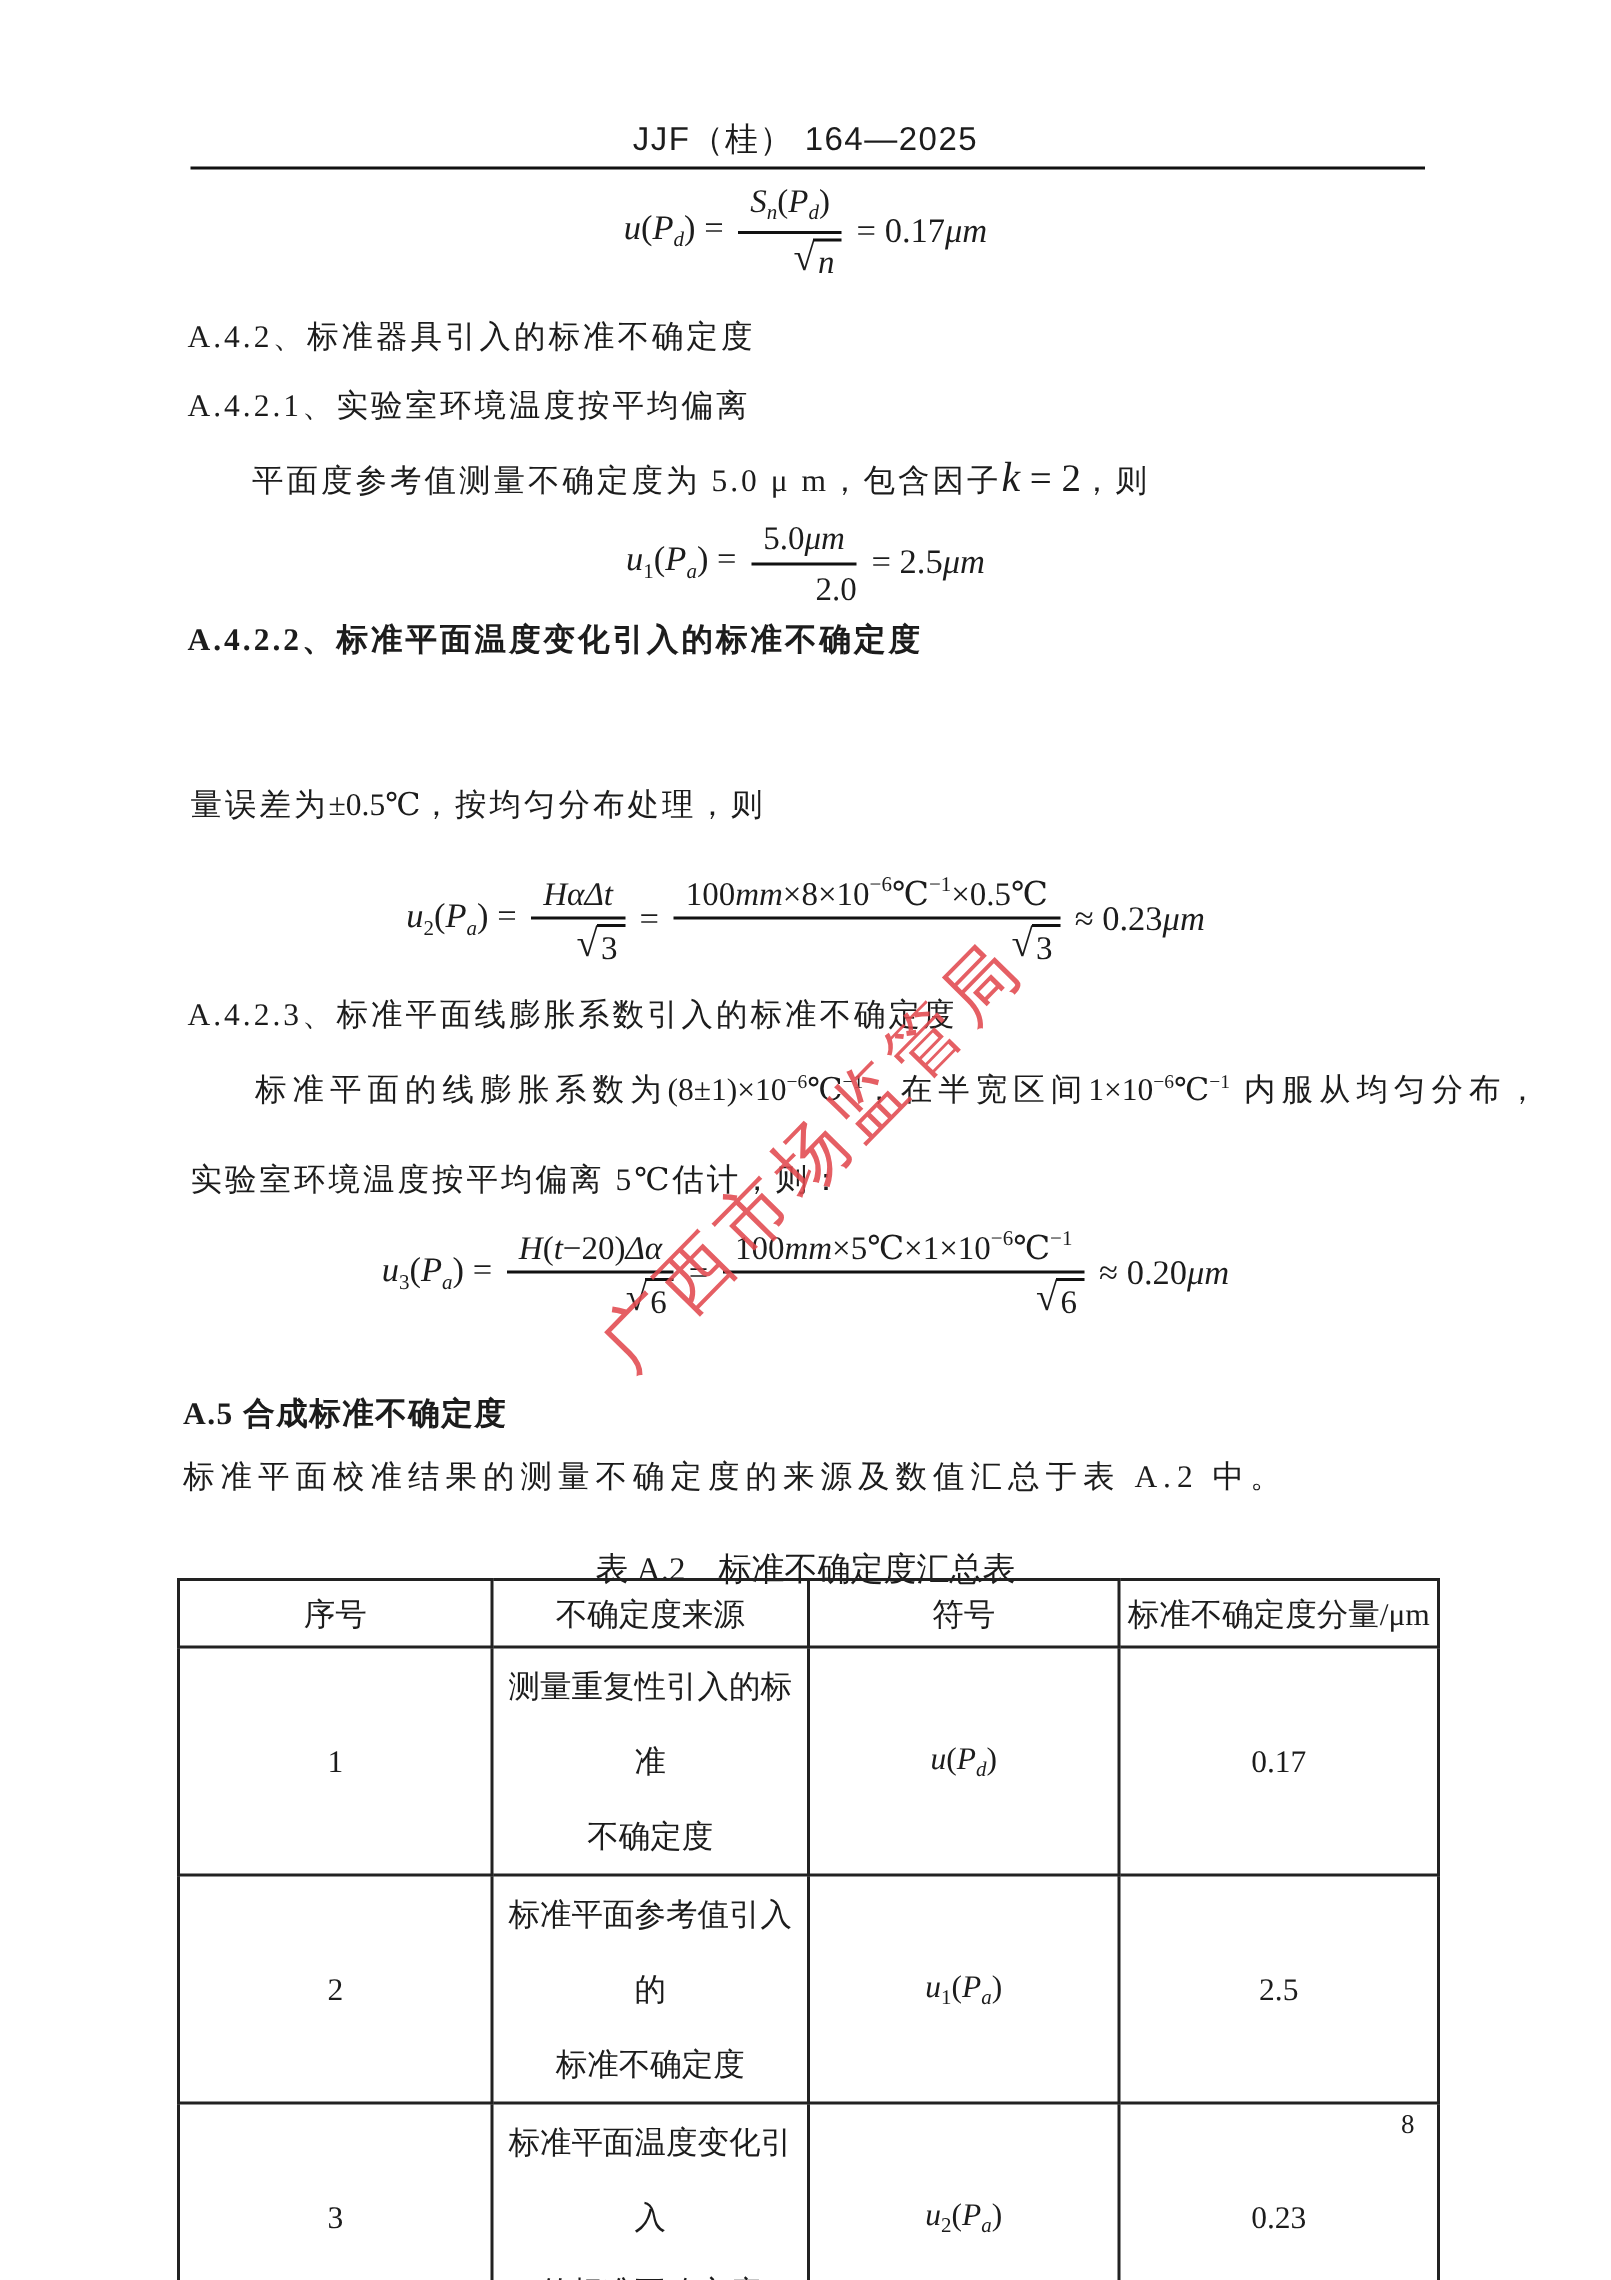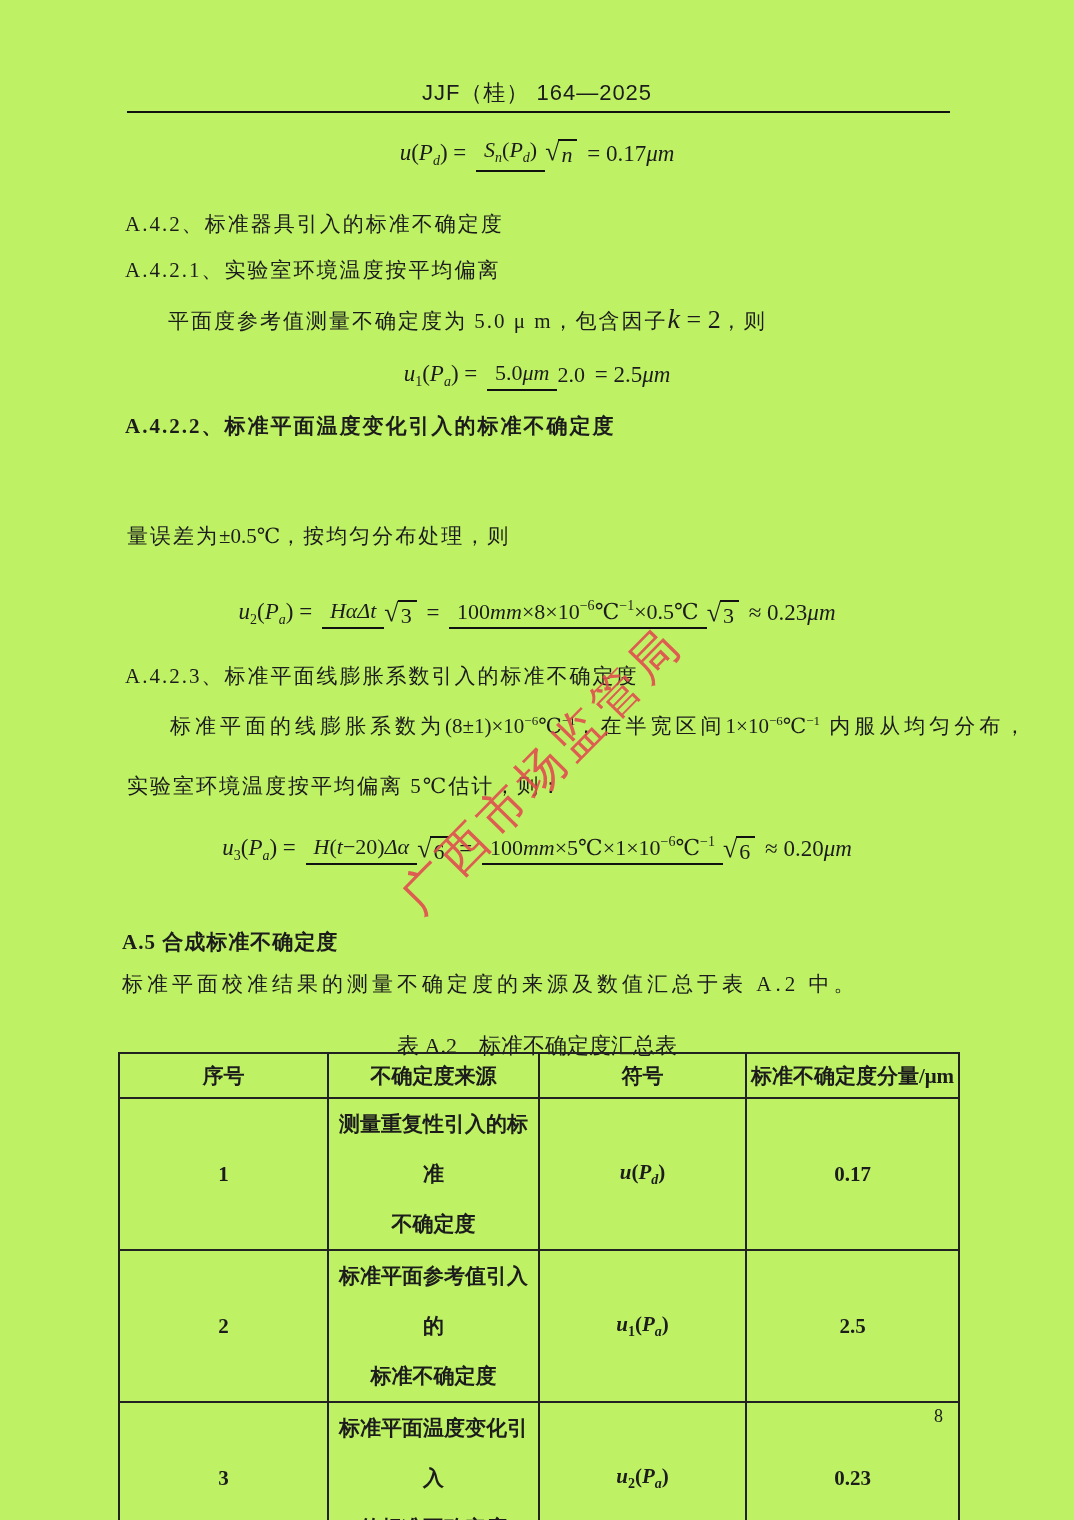--- a/index.html
+++ b/index.html
@@ -1,16 +1,16 @@
 <!DOCTYPE html>
 <html><head>
 <meta charset="utf-8">
 <style>
   html,body{margin:0;padding:0;background:#888;}
-  .page{position:relative;width:1074px;height:1520px;background:#bef264;overflow:hidden;
+  .page{position:relative;width:1074px;height:1520px;background:#ffffff;overflow:hidden;
         font-family:"Liberation Serif","DejaVu Serif",serif;color:#1c1c1c;margin:0 auto;}
   .abs{position:absolute;}
   
   .hdr-title{top:78px;left:0;width:100%;text-align:center;font-size:22px;
              font-family:"Liberation Sans","DejaVu Sans",sans-serif;letter-spacing:1px;}
   .hdr-rule{top:111px;left:127px;width:823px;border-top:2px solid #111;}
   
   .heading{font-size:21px;letter-spacing:2px;white-space:nowrap;}
   .heading.bold{font-weight:bold;letter-spacing:1px;}
   .para{font-size:21px;white-space:nowrap;}
@@ -21,30 +21,30 @@
   .tk-bigrm{font-size:26px;letter-spacing:0;}
   
   .formula{left:0;width:100%;display:flex;justify-content:center;align-items:center;
            font-size:23px;gap:4px;}
   .mrun{display:inline-block;white-space:pre;}
   .tk-it{font-style:italic;}
   .tk-rm{font-style:normal;}
   .tk-sub{font-size:14px;font-style:italic;vertical-align:-5px;}
   .tk-subn{font-size:14px;vertical-align:-5px;}
   .formula .tk-sup, .mfrac .tk-sup{font-size:14px;vertical-align:9px;}
-  .mfrac{display:inline-flex;flex-direction:row;align-items:flex-start;vertical-align:middle;
+  .mfrac{display:inline-flex;flex-direction:column;align-items:flex-end;vertical-align:middle;
          font-size:22px;line-height:1.15;}
   .mnum{border-bottom:2px solid #111;padding:1px 8px 3px 8px;white-space:pre;}
   .mden{padding-top:3px;display:inline-flex;align-items:flex-start;white-space:pre;}
   .rad{font-size:26px;line-height:1;margin-right:-1px;}
   .radbar{border-top:2px solid #111;padding:1px 5px 0 3px;}
   
   .tbl-caption{top:1014px;left:0;width:100%;text-align:center;font-size:22px;margin-top:17px;}
   table.summary{position:absolute;top:1052px;left:118px;border-collapse:collapse;table-layout:fixed;}
-  table.summary td,table.summary th{border:2px solid #222;font-weight:bold;font-size:21px;
+  table.summary td,table.summary th{border:2px solid #222;font-weight:normal;font-size:21px;
         text-align:center;vertical-align:middle;padding:0;}
   td.src{text-align:left;padding-left:14px;line-height:50px;}
   td.sym{font-size:22px;}
   
   .watermark{top:770px;left:542px;transform:translate(-50%,-50%) rotate(-45.5deg);
              transform-origin:center;font-size:48px;letter-spacing:6px;white-space:nowrap;
              opacity:0.88;pointer-events:none;z-index:5;}
   .pageno{font-size:18px;}
 </style>
 </head>

